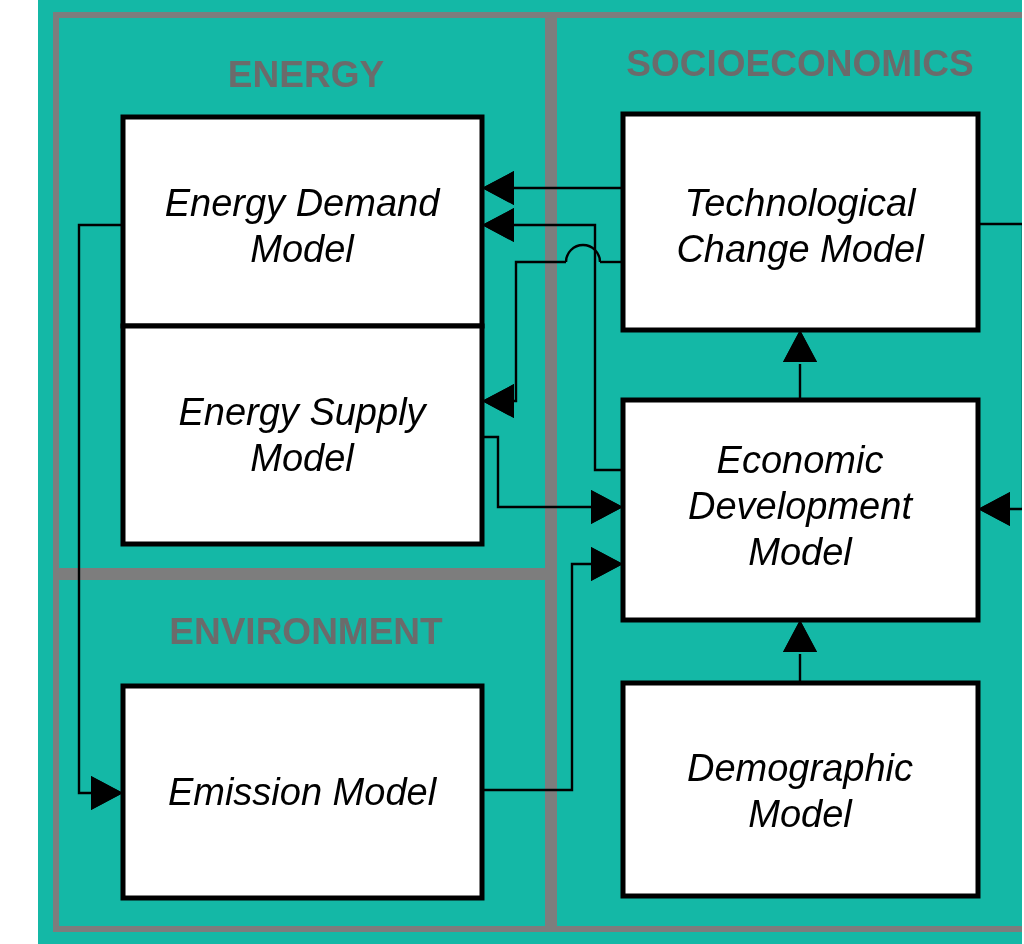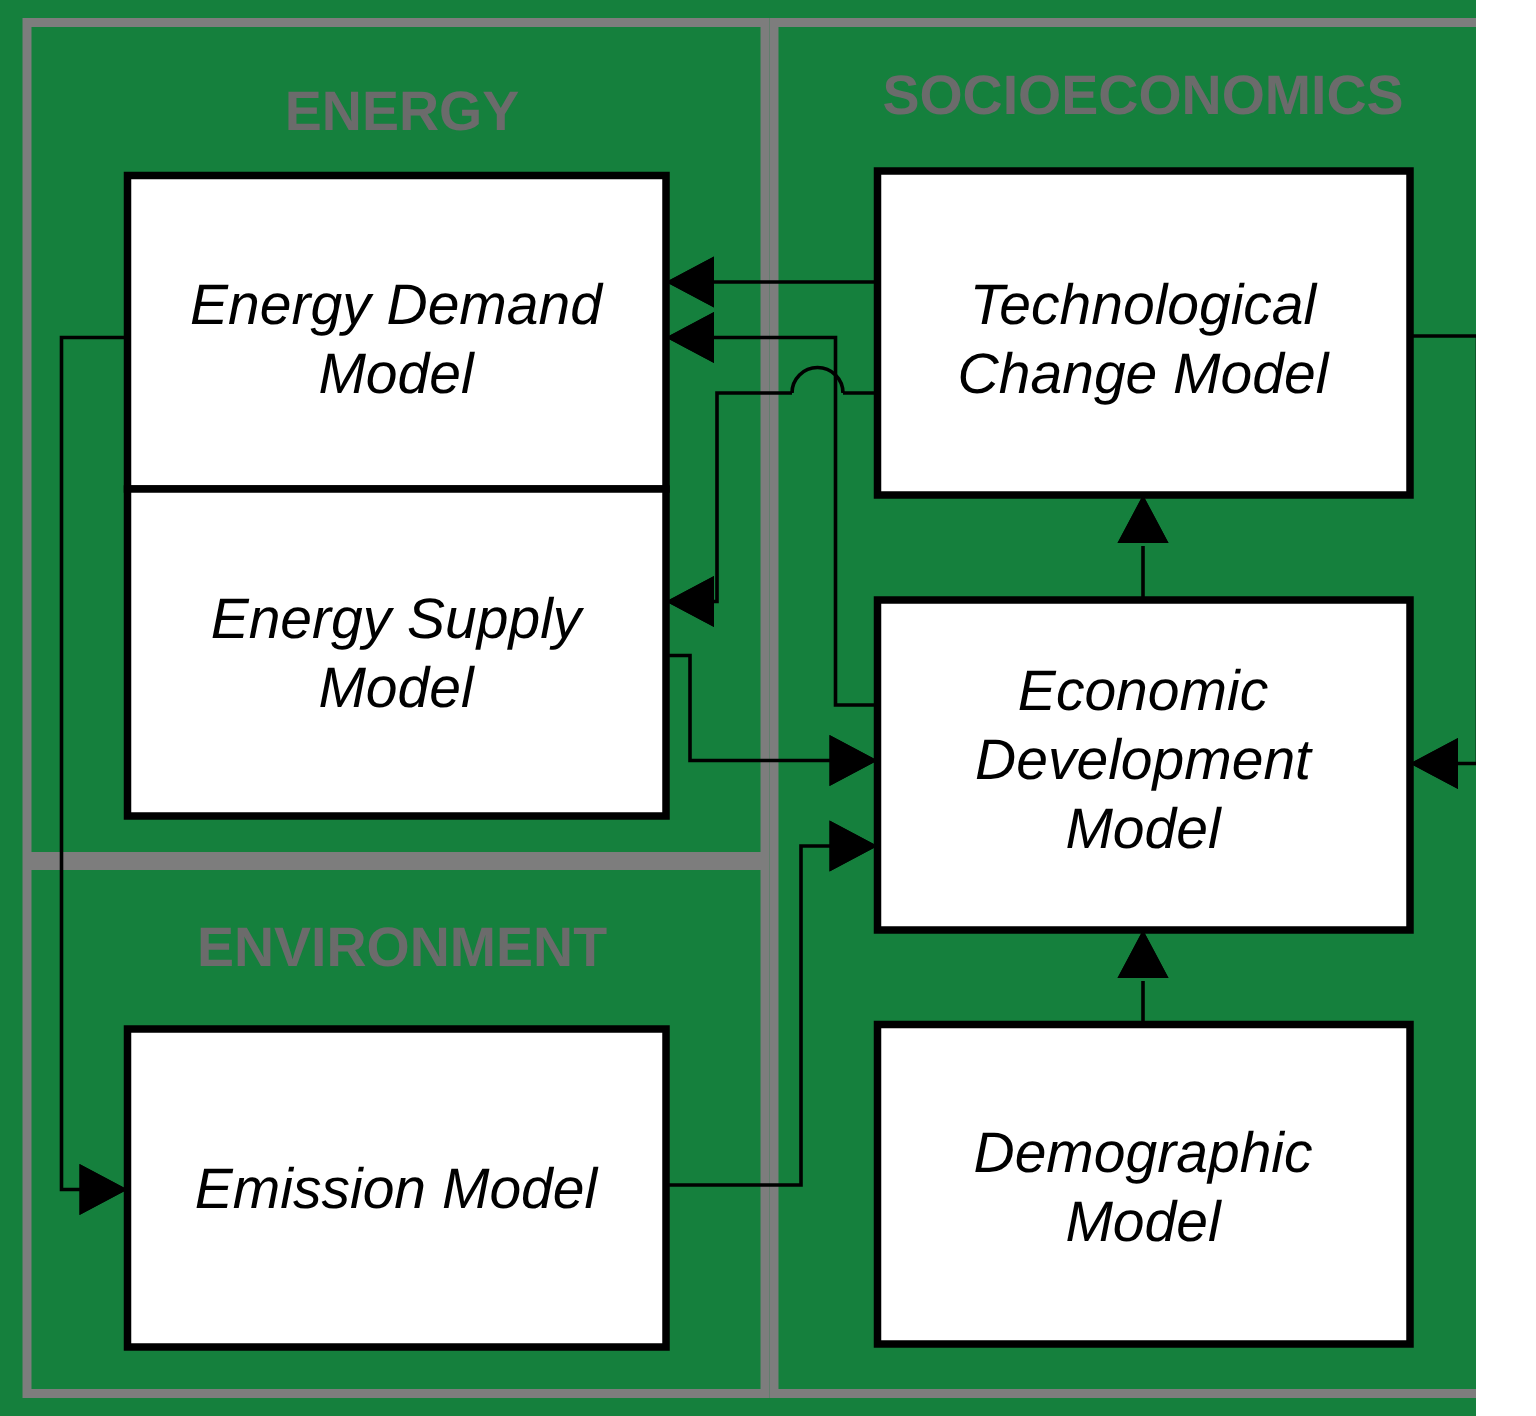--- a/index.html
+++ b/index.html
@@ -7,22 +7,23 @@
     padding: 0;
     background: #ffffff;
   }
   body {
     font-family: "Liberation Sans", sans-serif;
   }
   #canvas {
     position: relative;
     width: 984px;
     height: 944px;
-    background: #15803d;
+    background: #14b8a6;
     overflow: hidden;
+    margin-left: 38px;
   }
   #diagram-svg {
     position: absolute;
     left: 0;
     top: 0;
     width: 1024px;
     height: 944px;
   }
   .panel-title {
     font-family: "Liberation Sans", sans-serif;

